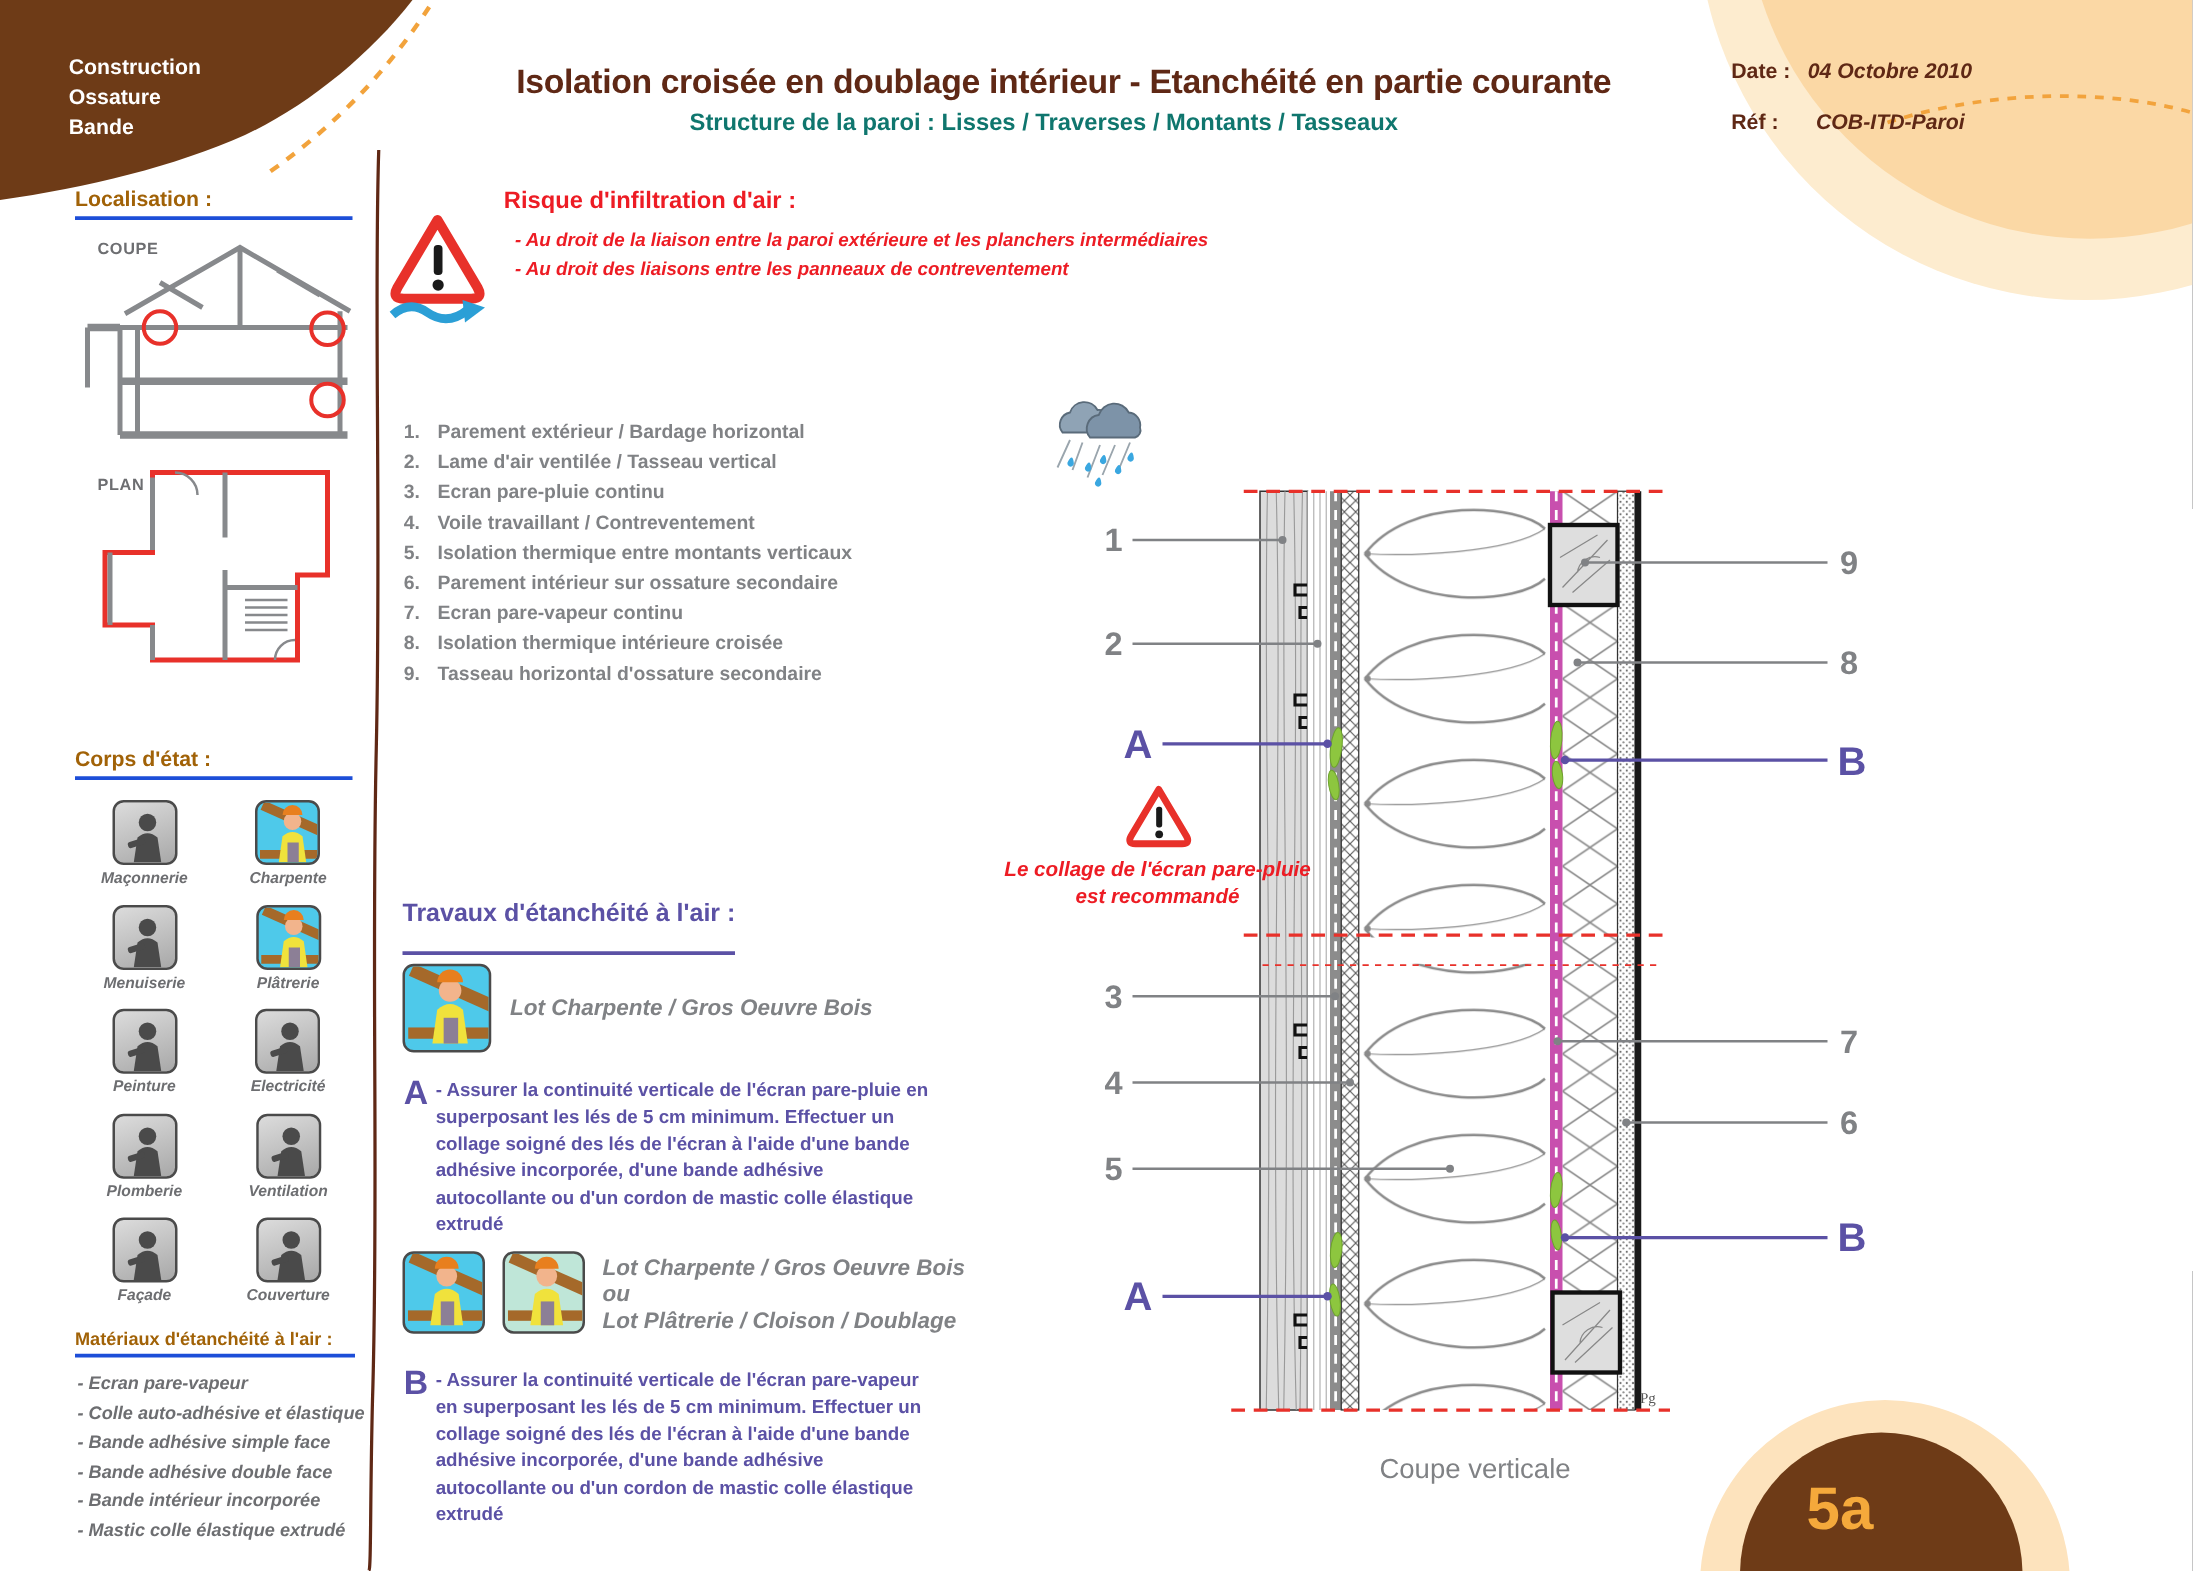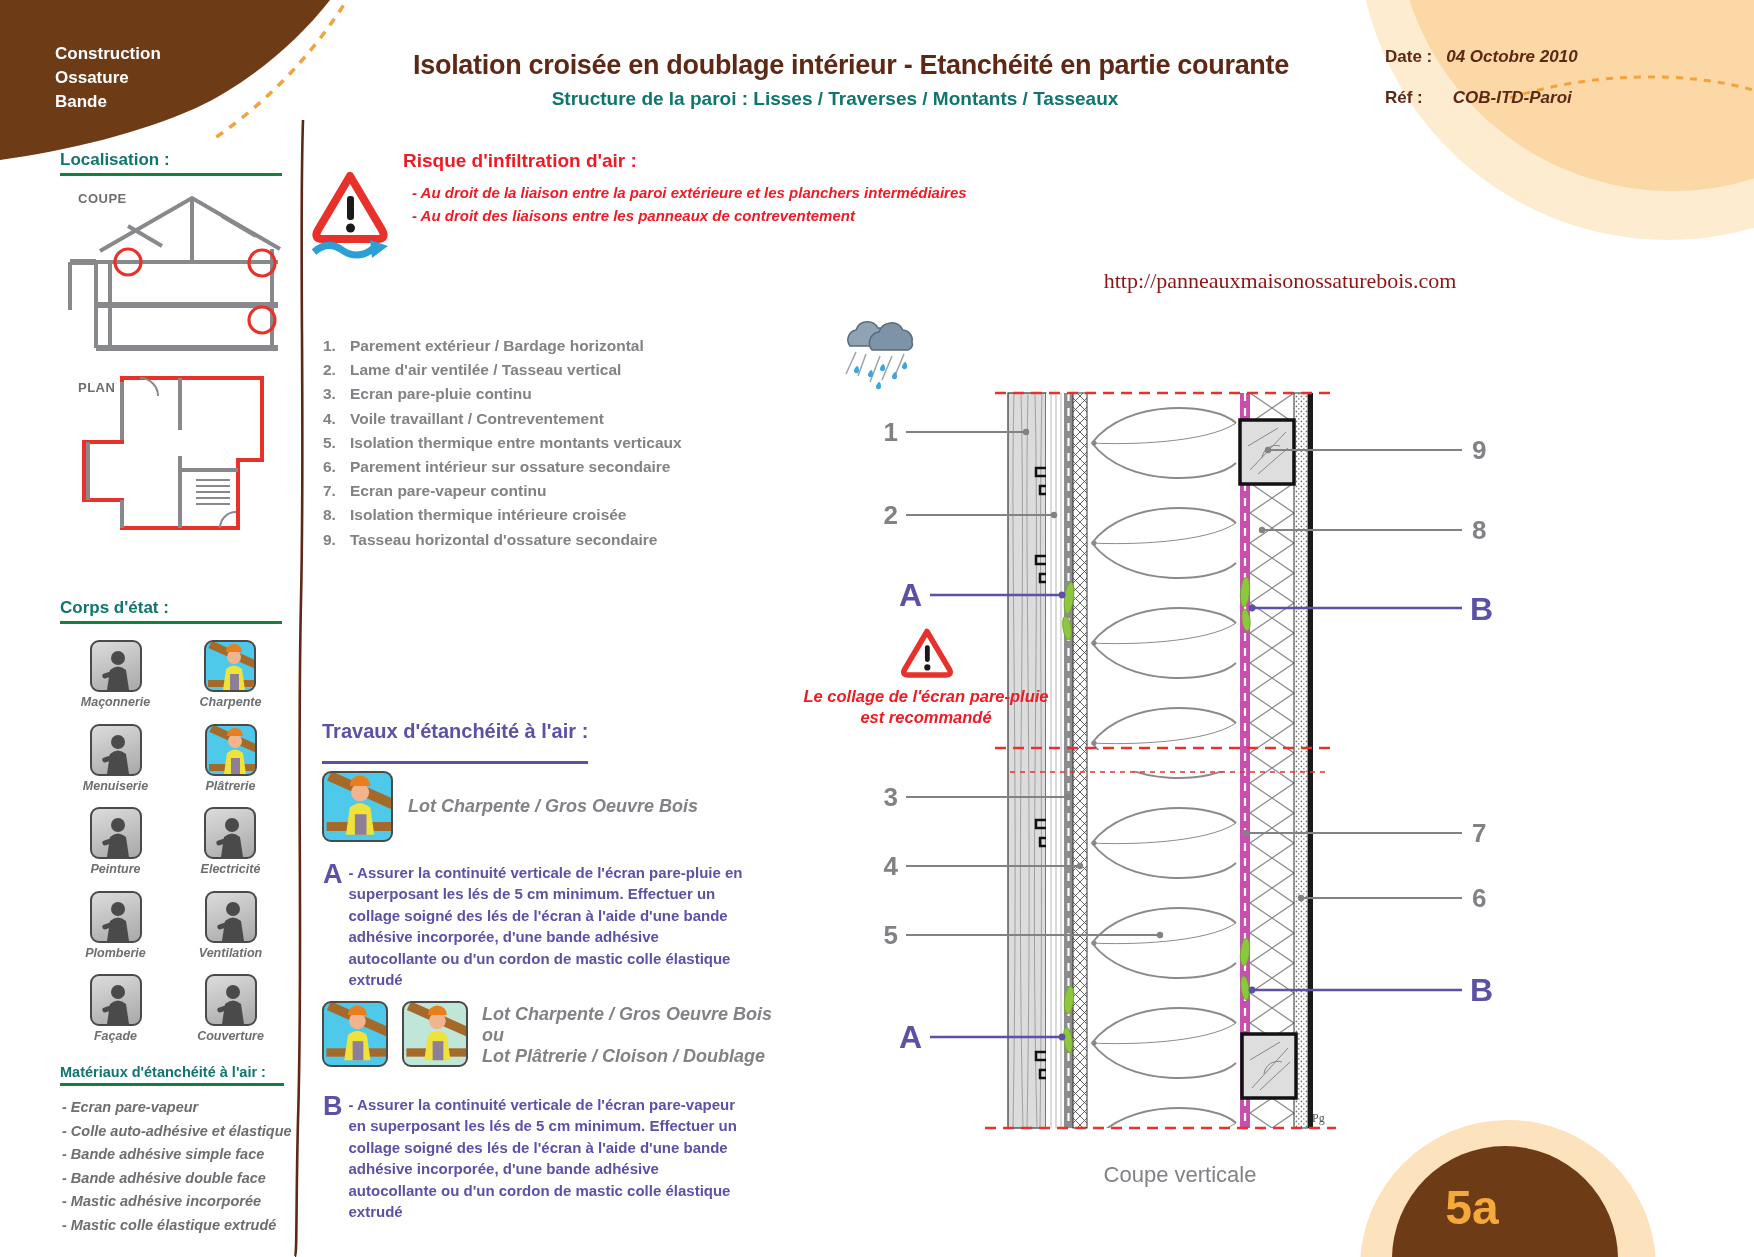--- a/index.html
+++ b/index.html
@@ -8,21 +8,21 @@
   .abs{position:absolute;}
   svg{display:block;}
   
   #brand-text{left:55px;top:42px;color:#fff;font-weight:bold;font-size:17px;line-height:24px;z-index:3;}
   #page-title{left:336px;top:50px;width:1030px;text-align:center;font-weight:bold;font-size:27px;
               color:#5f2815;letter-spacing:-0.3px;z-index:2;}
   #page-subtitle{left:320px;top:88px;width:1030px;text-align:center;font-weight:bold;font-size:19px;color:#0f766e;z-index:2;}
   .meta-row{z-index:3;font-size:17px;color:#5f2815;font-weight:bold;}
   .meta-row .val{font-style:italic;margin-left:14px;margin-top:48px;}
   
-  .side-head{font-weight:bold;font-size:17px;color:#0f766e;border-bottom:3px solid #15803d;
+  .side-head{font-weight:bold;font-size:17px;color:#a16207;border-bottom:3px solid #1d4ed8;
              padding-bottom:3px;z-index:2;}
   .mini-label{font-weight:bold;font-size:13px;color:#6d6e71;letter-spacing:0.5px;}
   #trades-grid{left:58px;top:640px;width:230px;display:grid;grid-template-columns:115px 115px;grid-auto-rows:83.5px;justify-items:center;}
   .trade{display:flex;flex-direction:column;align-items:center;}
   .tile{width:52px;height:52px;border-radius:9px;border:2px solid #4a4a4a;box-sizing:border-box;
         background:linear-gradient(160deg,#dcdcdc,#a8a8a8);overflow:hidden;}
   .trade.hl .tile{background:#4ec9ea;}
   .trade-label{font-size:12.5px;font-style:italic;color:#6d6e71;margin-top:3px;font-weight:bold;}
   #materiaux-list{left:62px;top:1096px;width:235px;font-size:14.5px;font-style:italic;font-weight:bold;
                   color:#6d6e71;line-height:23.5px;}
@@ -232,21 +232,21 @@
       <div class="trade-label">Couverture</div>
     </div>
   </div>
 
   <div class="abs side-head" style="left:60px;top:1064px;width:224px;font-size:14.5px">Matériaux d'étanchéité à l'air :</div>
   <div class="abs" id="materiaux-list">
     <div>- Ecran pare-vapeur</div>
     <div>- Colle auto-adhésive et élastique</div>
     <div>- Bande adhésive simple face</div>
     <div>- Bande adhésive double face</div>
-    <div>- Mastic adhésive incorporée</div>
+    <div>- Bande intérieur incorporée</div>
     <div>- Mastic colle élastique extrudé</div>
   </div>
 
   <svg class="abs" style="left:308px;top:168px" width="84" height="100" viewBox="0 0 84 100">
     <path d="M42,8 L74,62 q5,9 -5,9 L15,71 q-10,0 -5,-9 Z" fill="#fff" stroke="#e8312a" stroke-width="8" stroke-linejoin="round"></path>
     <rect x="39" y="28" width="7" height="24" rx="3" fill="#1a1a1a"></rect>
     <circle cx="42.5" cy="60" r="4.5" fill="#1a1a1a"></circle>
     <path d="M6,84 q14,-12 28,-2 q16,11 32,-2" fill="none" stroke="#2b9fd6" stroke-width="7"></path>
     <path d="M62,72 L80,78 L64,90 Z" fill="#2b9fd6"></path>
   </svg>
@@ -324,21 +324,20 @@
     <div class="lot-text">Lot Charpente / Gros Oeuvre Bois</div>
     <div class="lot-text">ou</div>
     <div class="lot-text">Lot Plâtrerie / Cloison / Doublage</div>
   </div>
 
   <div class="abs para" style="left:323px;top:1094px">
     <span class="big-letter">B</span>
     <p>- Assurer la continuité verticale de l'écran pare-vapeur en superposant les lés de 5 cm minimum. Effectuer un collage soigné des lés de l'écran à l'aide d'une bande adhésive incorporée, d'une bande adhésive autocollante ou d'un cordon de mastic colle élastique extrudé</p>
   </div>
 
-  <a class="abs underline-none" id="site-url" href="#">http://panneauxmaisonossaturebois.com</a>
 
   <svg class="abs" style="left:836px;top:312px" width="90" height="82" viewBox="0 0 90 82">
     <g stroke="#5a6b7a" stroke-width="1.5">
       <path d="M14,34 a10,10 0 0 1 6,-16 a12,12 0 0 1 22,-2 a9,9 0 0 1 10,10 l-2,8 Z" fill="#8fa3b5"></path>
       <path d="M36,38 a11,11 0 0 1 7,-18 a13,13 0 0 1 24,-2 a10,10 0 0 1 9,12 a6,6 0 0 1 -4,8 Z" fill="#7d93a8"></path>
     </g>
     <g stroke="#9aa5ad" stroke-width="1.5">
       <path d="M20,40 L10,62 M30,42 L22,64 M44,44 L34,70 M56,44 L46,68 M68,42 L58,66"></path>
     </g>
     <g fill="#3aa7e0">

